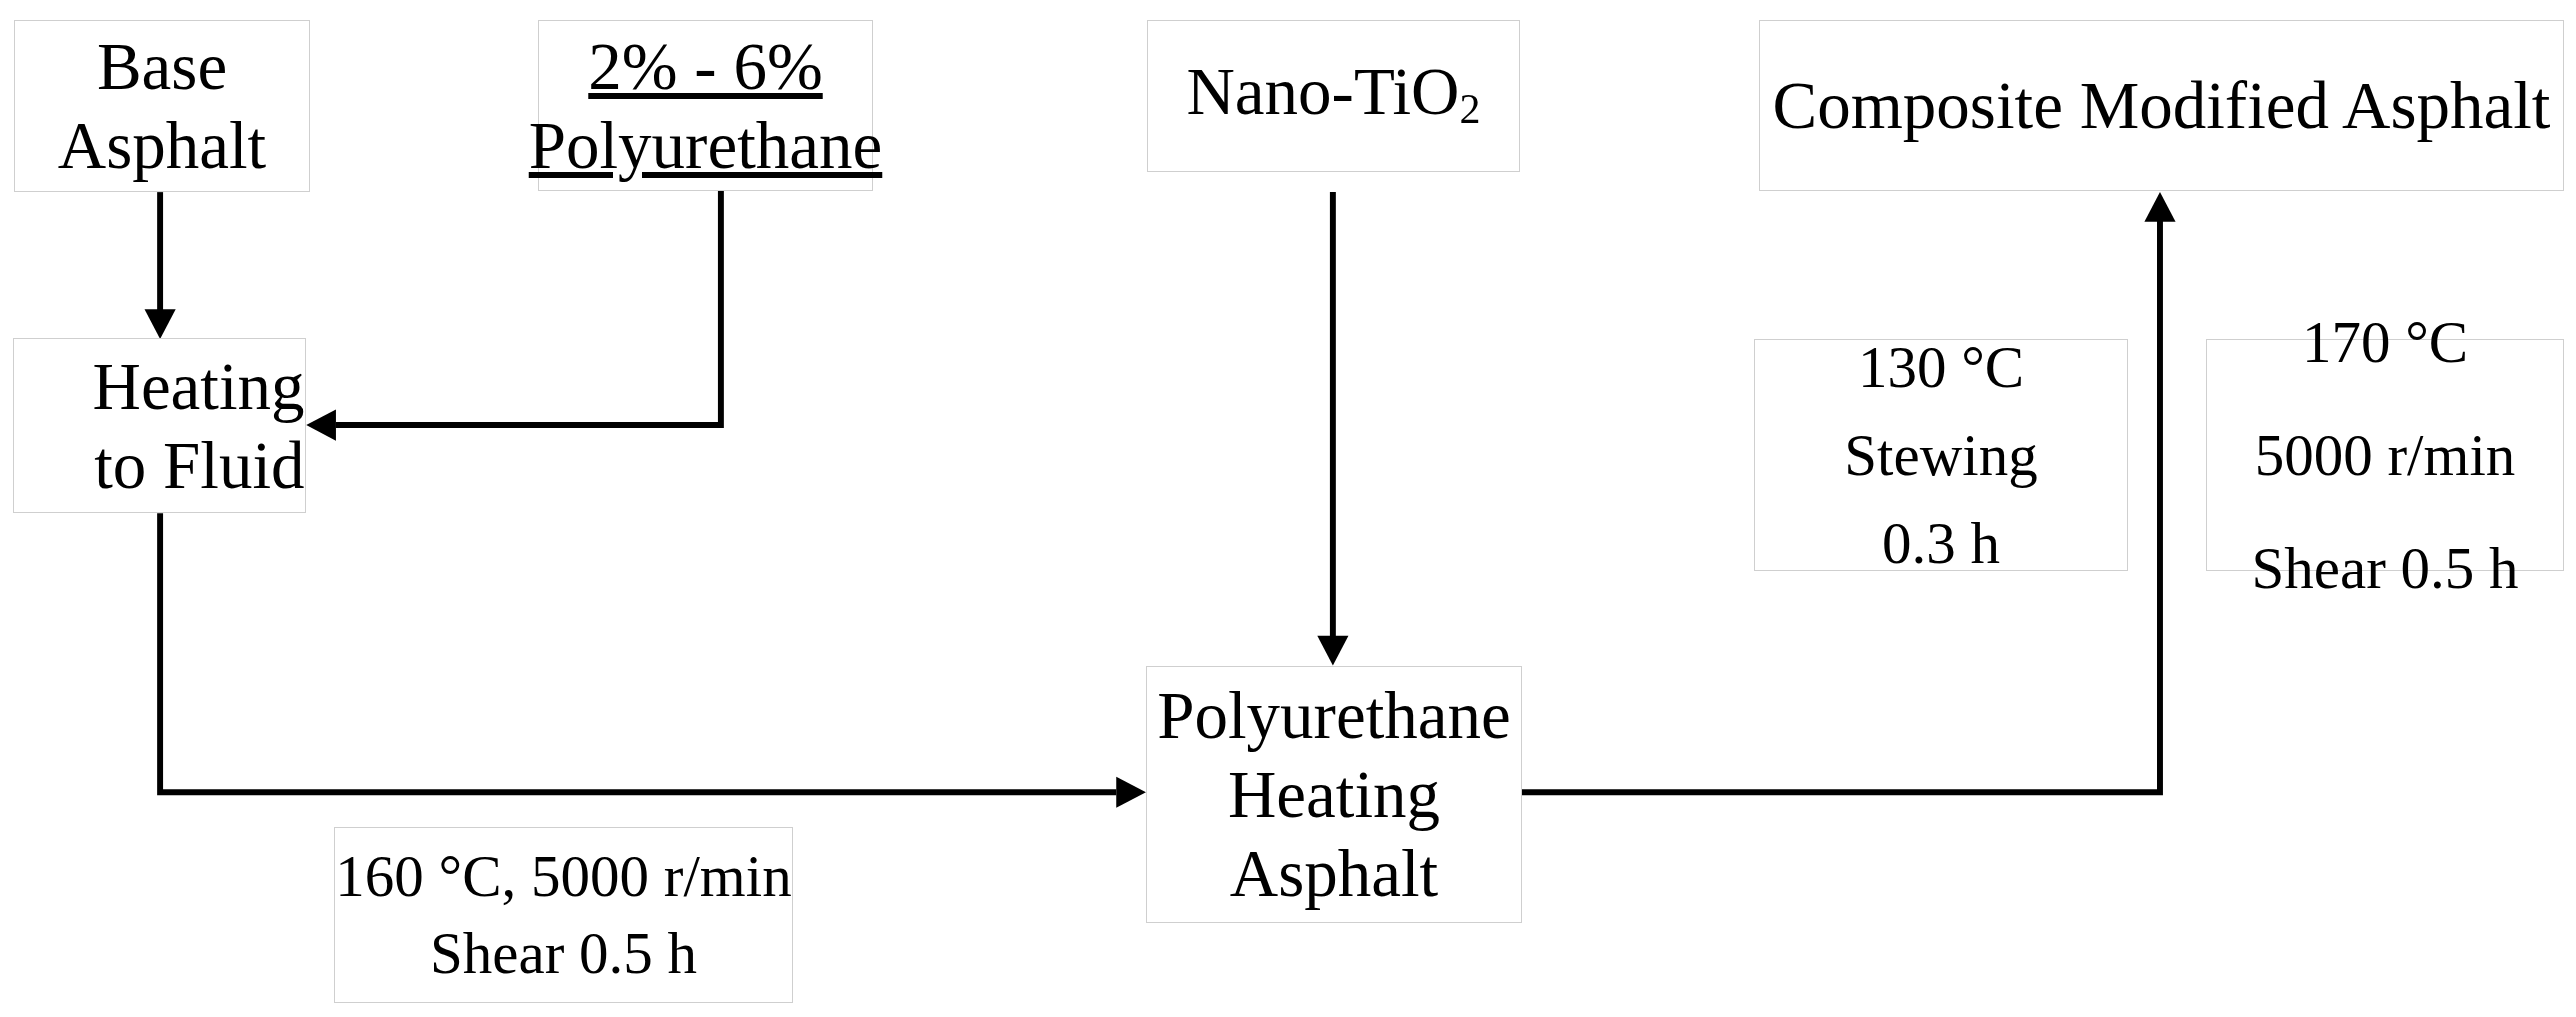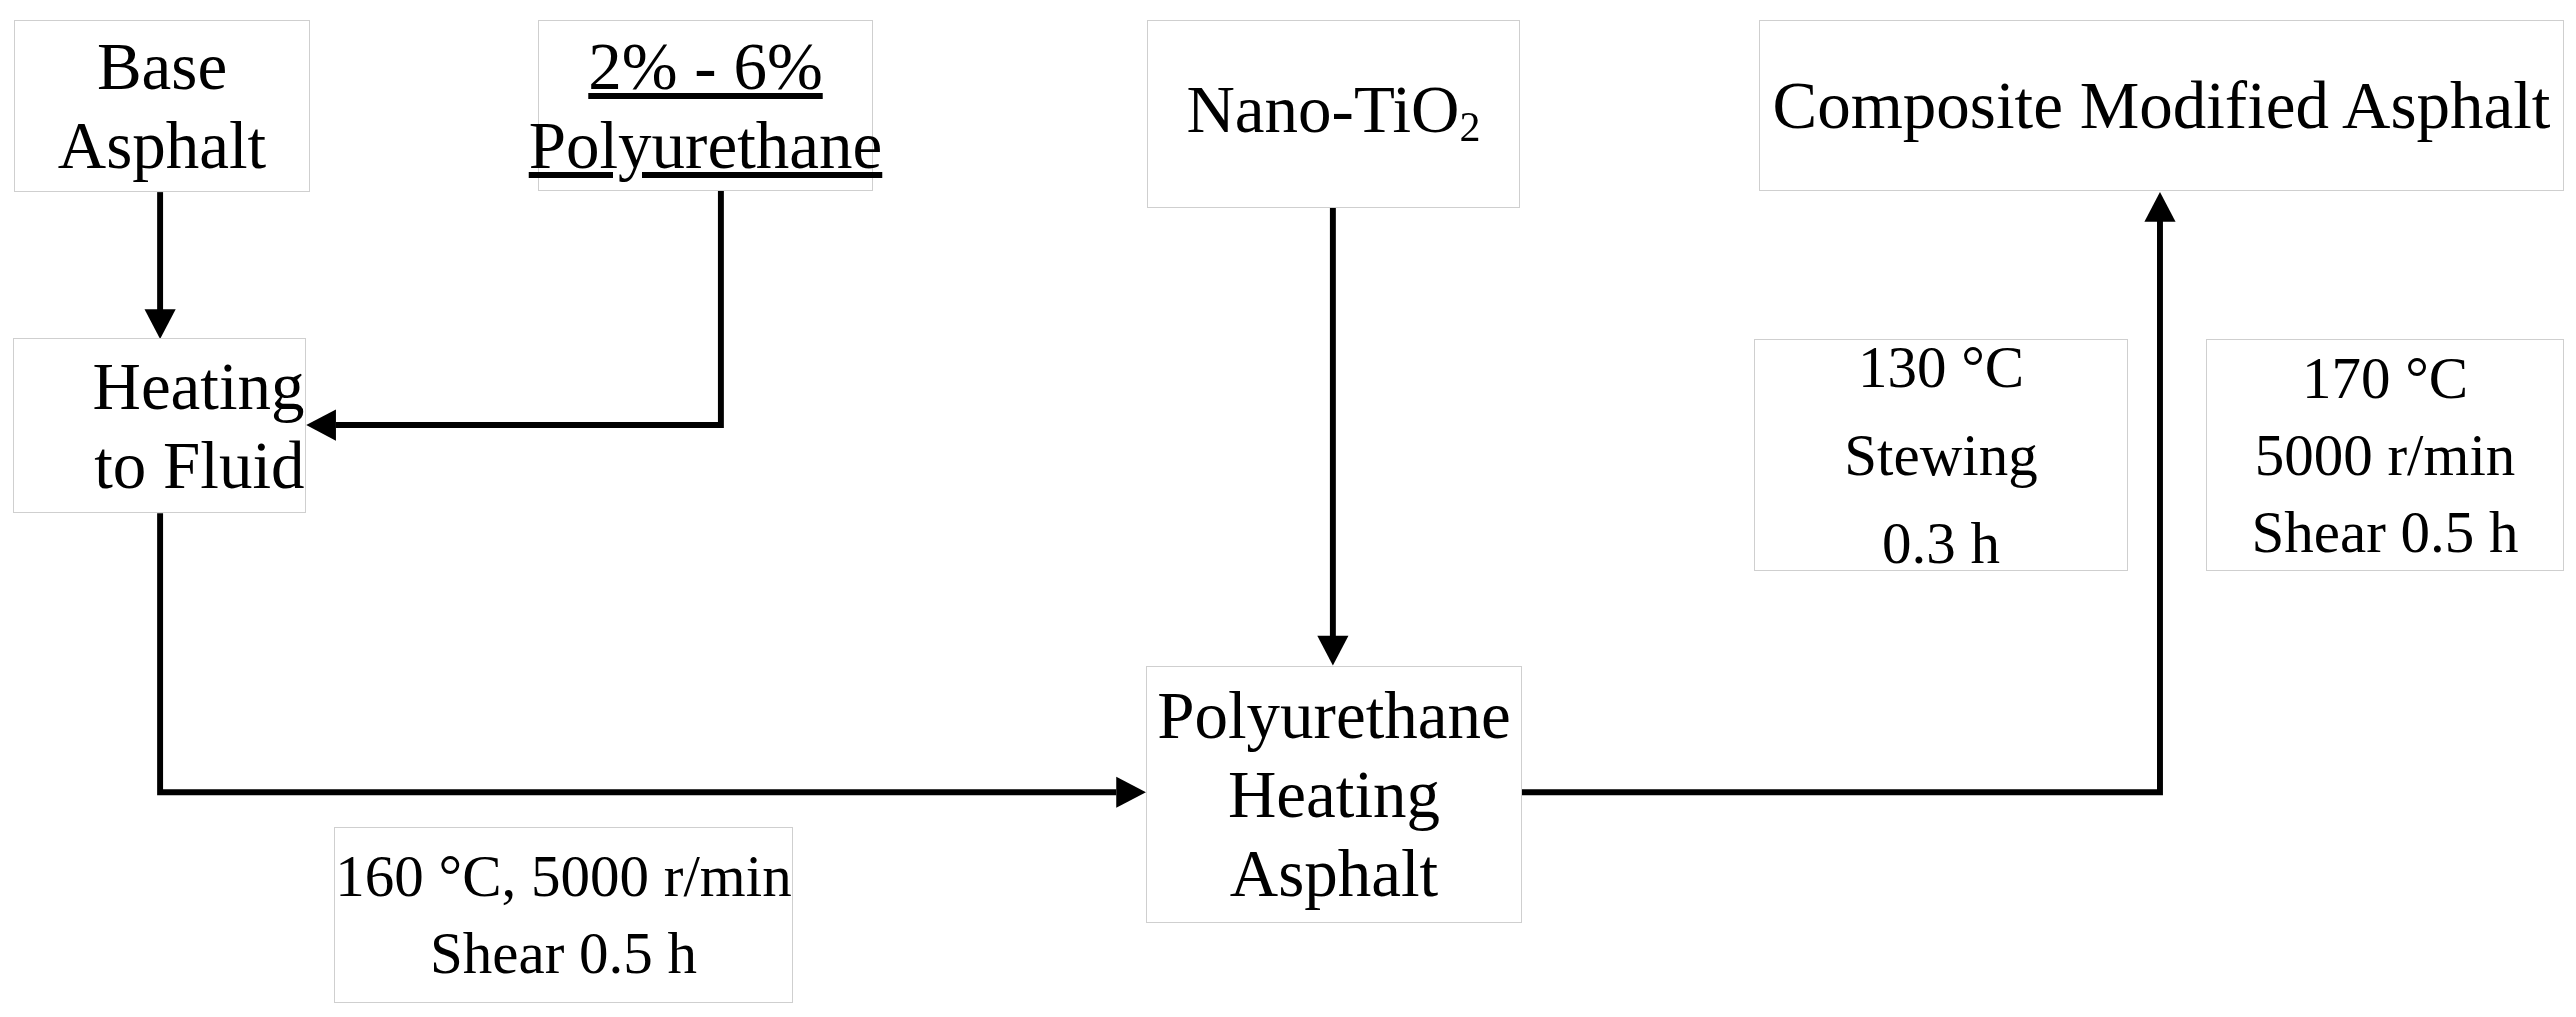--- a/index.html
+++ b/index.html
@@ -38,25 +38,25 @@
   .font-main { font-size: 67px; line-height: 79px; }
   .font-cond { font-size: 59px; line-height: 77px; }
   .sub {
     font-size: 42px;
     position: relative;
     top: 9px;
   }
   
   #node-base-asphalt        { left: 14px;   top: 20px;   width: 296px;  height: 172px; }
   #node-polyurethane-dose   { left: 538px;  top: 20px;   width: 335px;  height: 171px; text-decoration: underline; }
-  #node-nano-tio2           { left: 1147px; top: 20px;   width: 373px;  height: 188px; align-items: center; }
+  #node-nano-tio2           { left: 1147px; top: 20px;   width: 373px;  height: 152px; align-items: center; }
   #node-composite           { left: 1759px; top: 20px;   width: 805px; height: 171px; }
   #node-heating             { left: 12.6px;   top: 338px;  width: 293px;  height: 175px; align-items: flex-end; }
   #node-stewing             { left: 1754px; top: 339px;  width: 374px;  height: 232px; gap: 11px; }
-  #node-final-shear         { left: 2206px; top: 339px;  width: 358px;  height: 232px; }
+  #node-final-shear         { left: 2206px; top: 339px;  width: 358px;  height: 232px; gap: 36px; }
   #node-pma                 { left: 1146px; top: 666px;  width: 376px;  height: 257px; }
   #node-first-shear         { left: 334px;  top: 827px; width: 459px;  height: 176px; }
 </style>
 </head>
 <body>
 
 <div class="canvas">
 
   <svg class="arrows" viewBox="0 0 3471 1371" xmlns="http://www.w3.org/2000/svg">
     <g stroke="#000000" fill="#000000" stroke-width="8" stroke-linejoin="miter">

